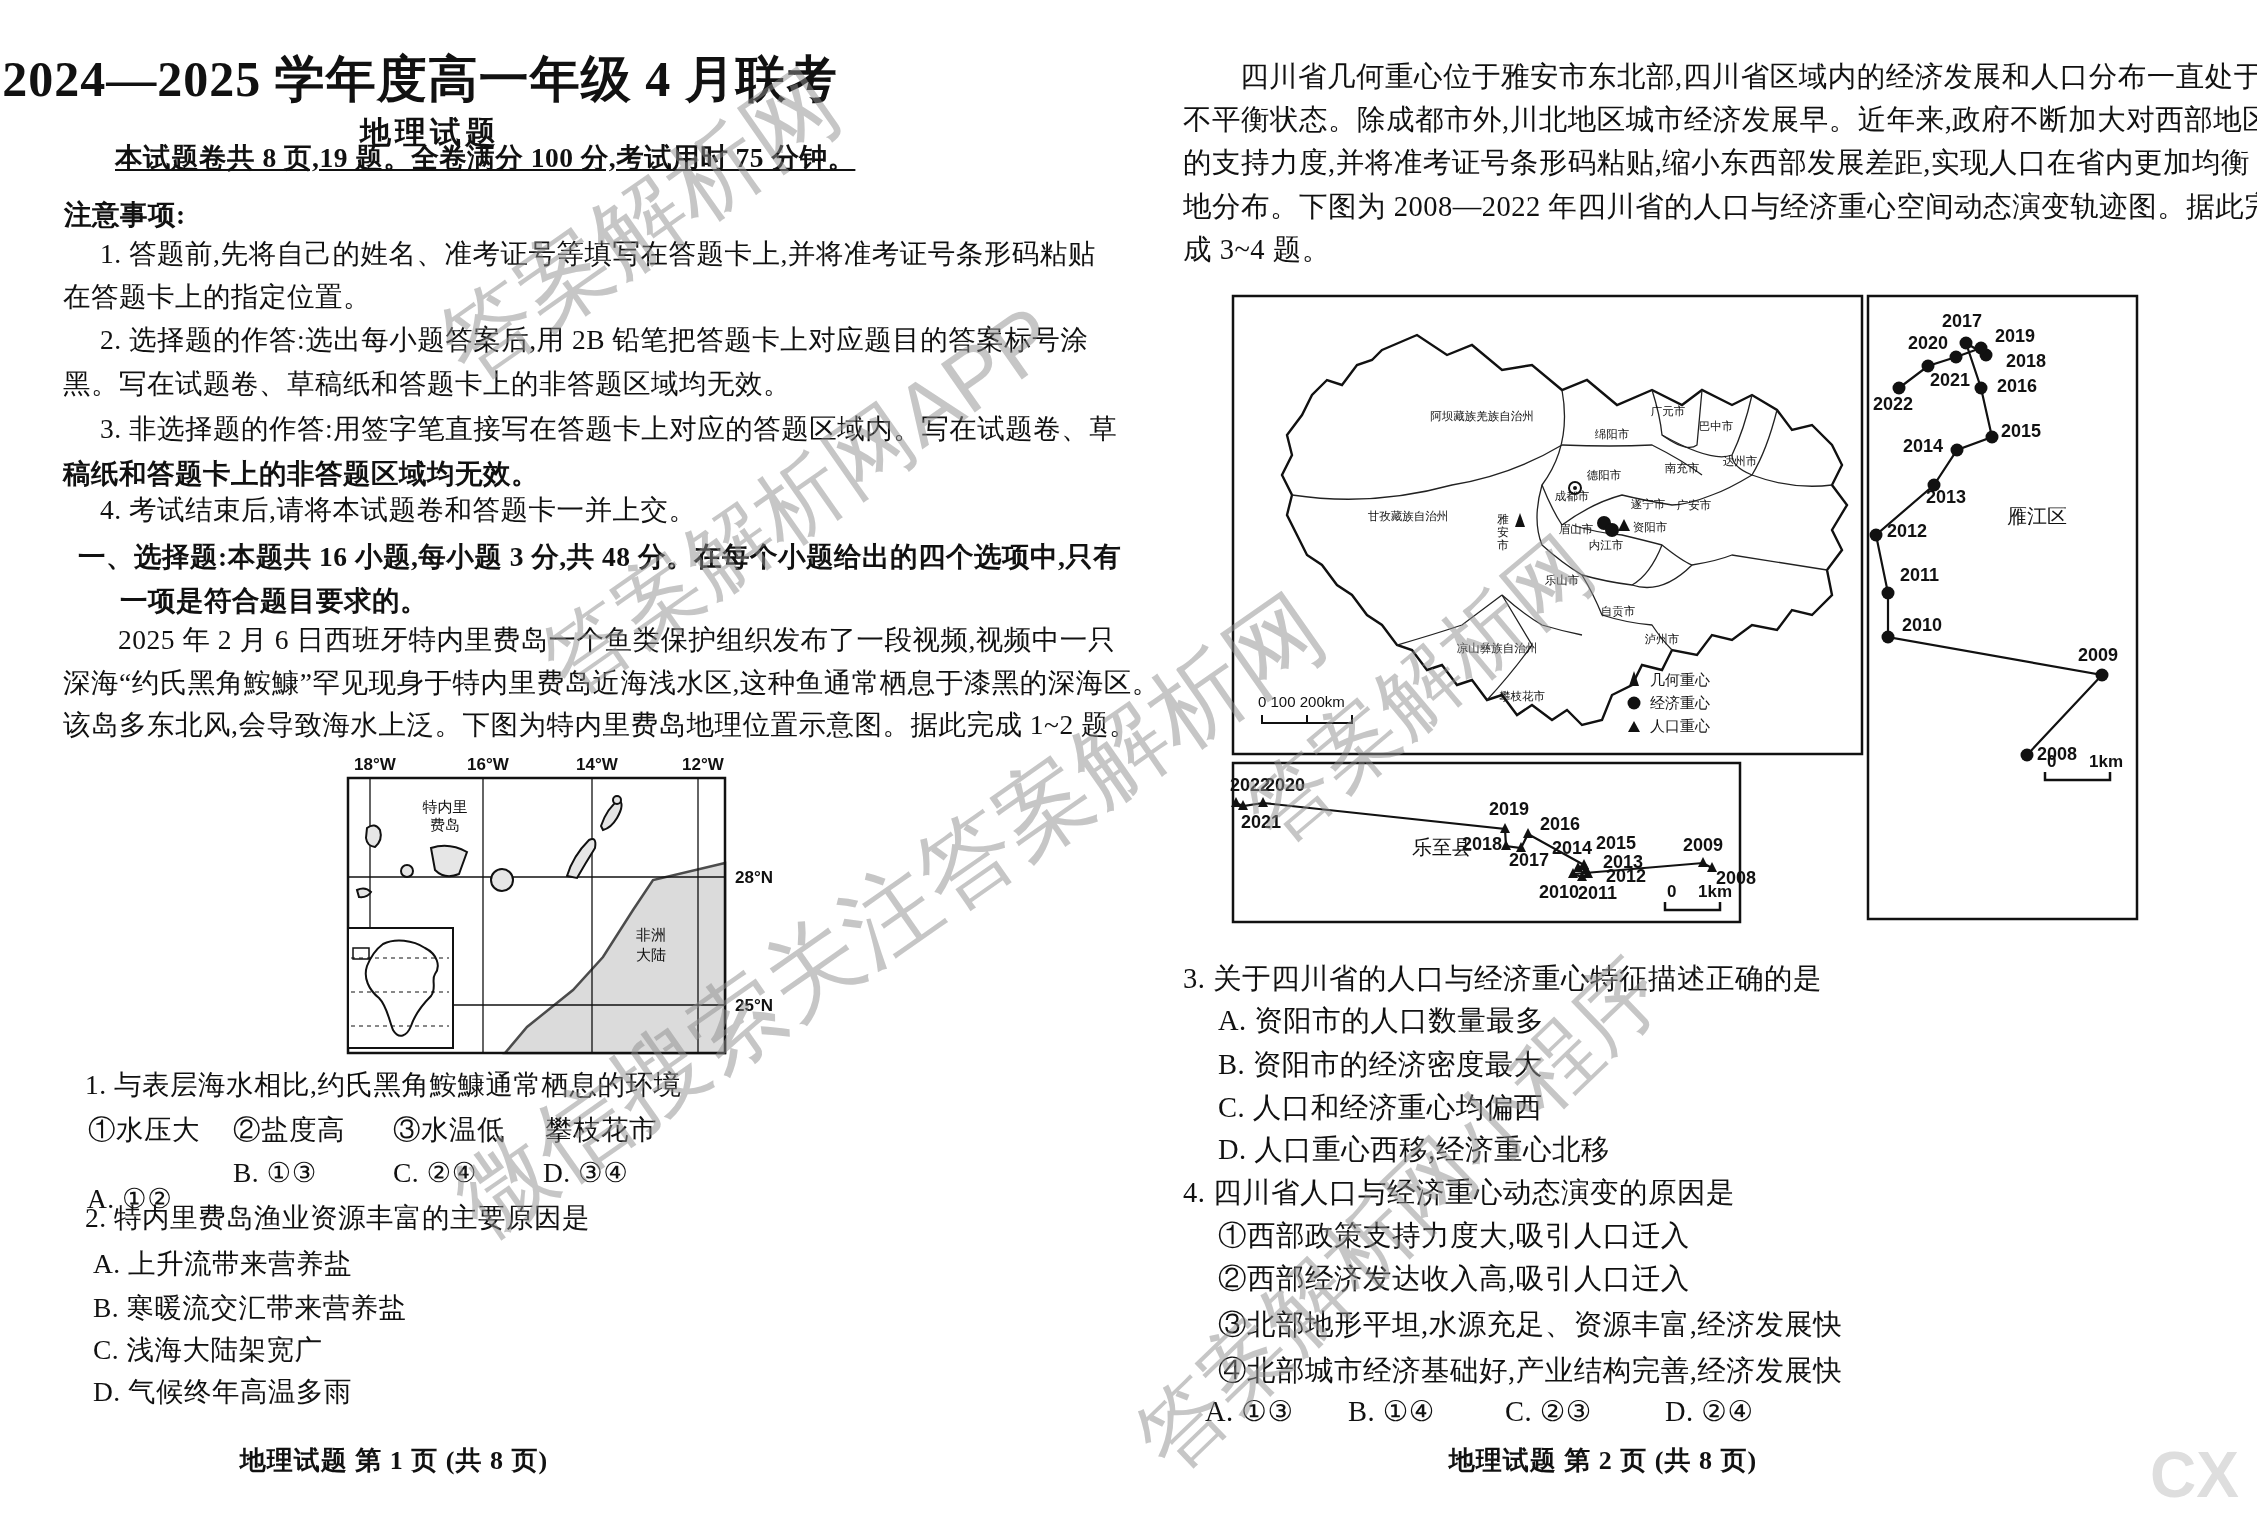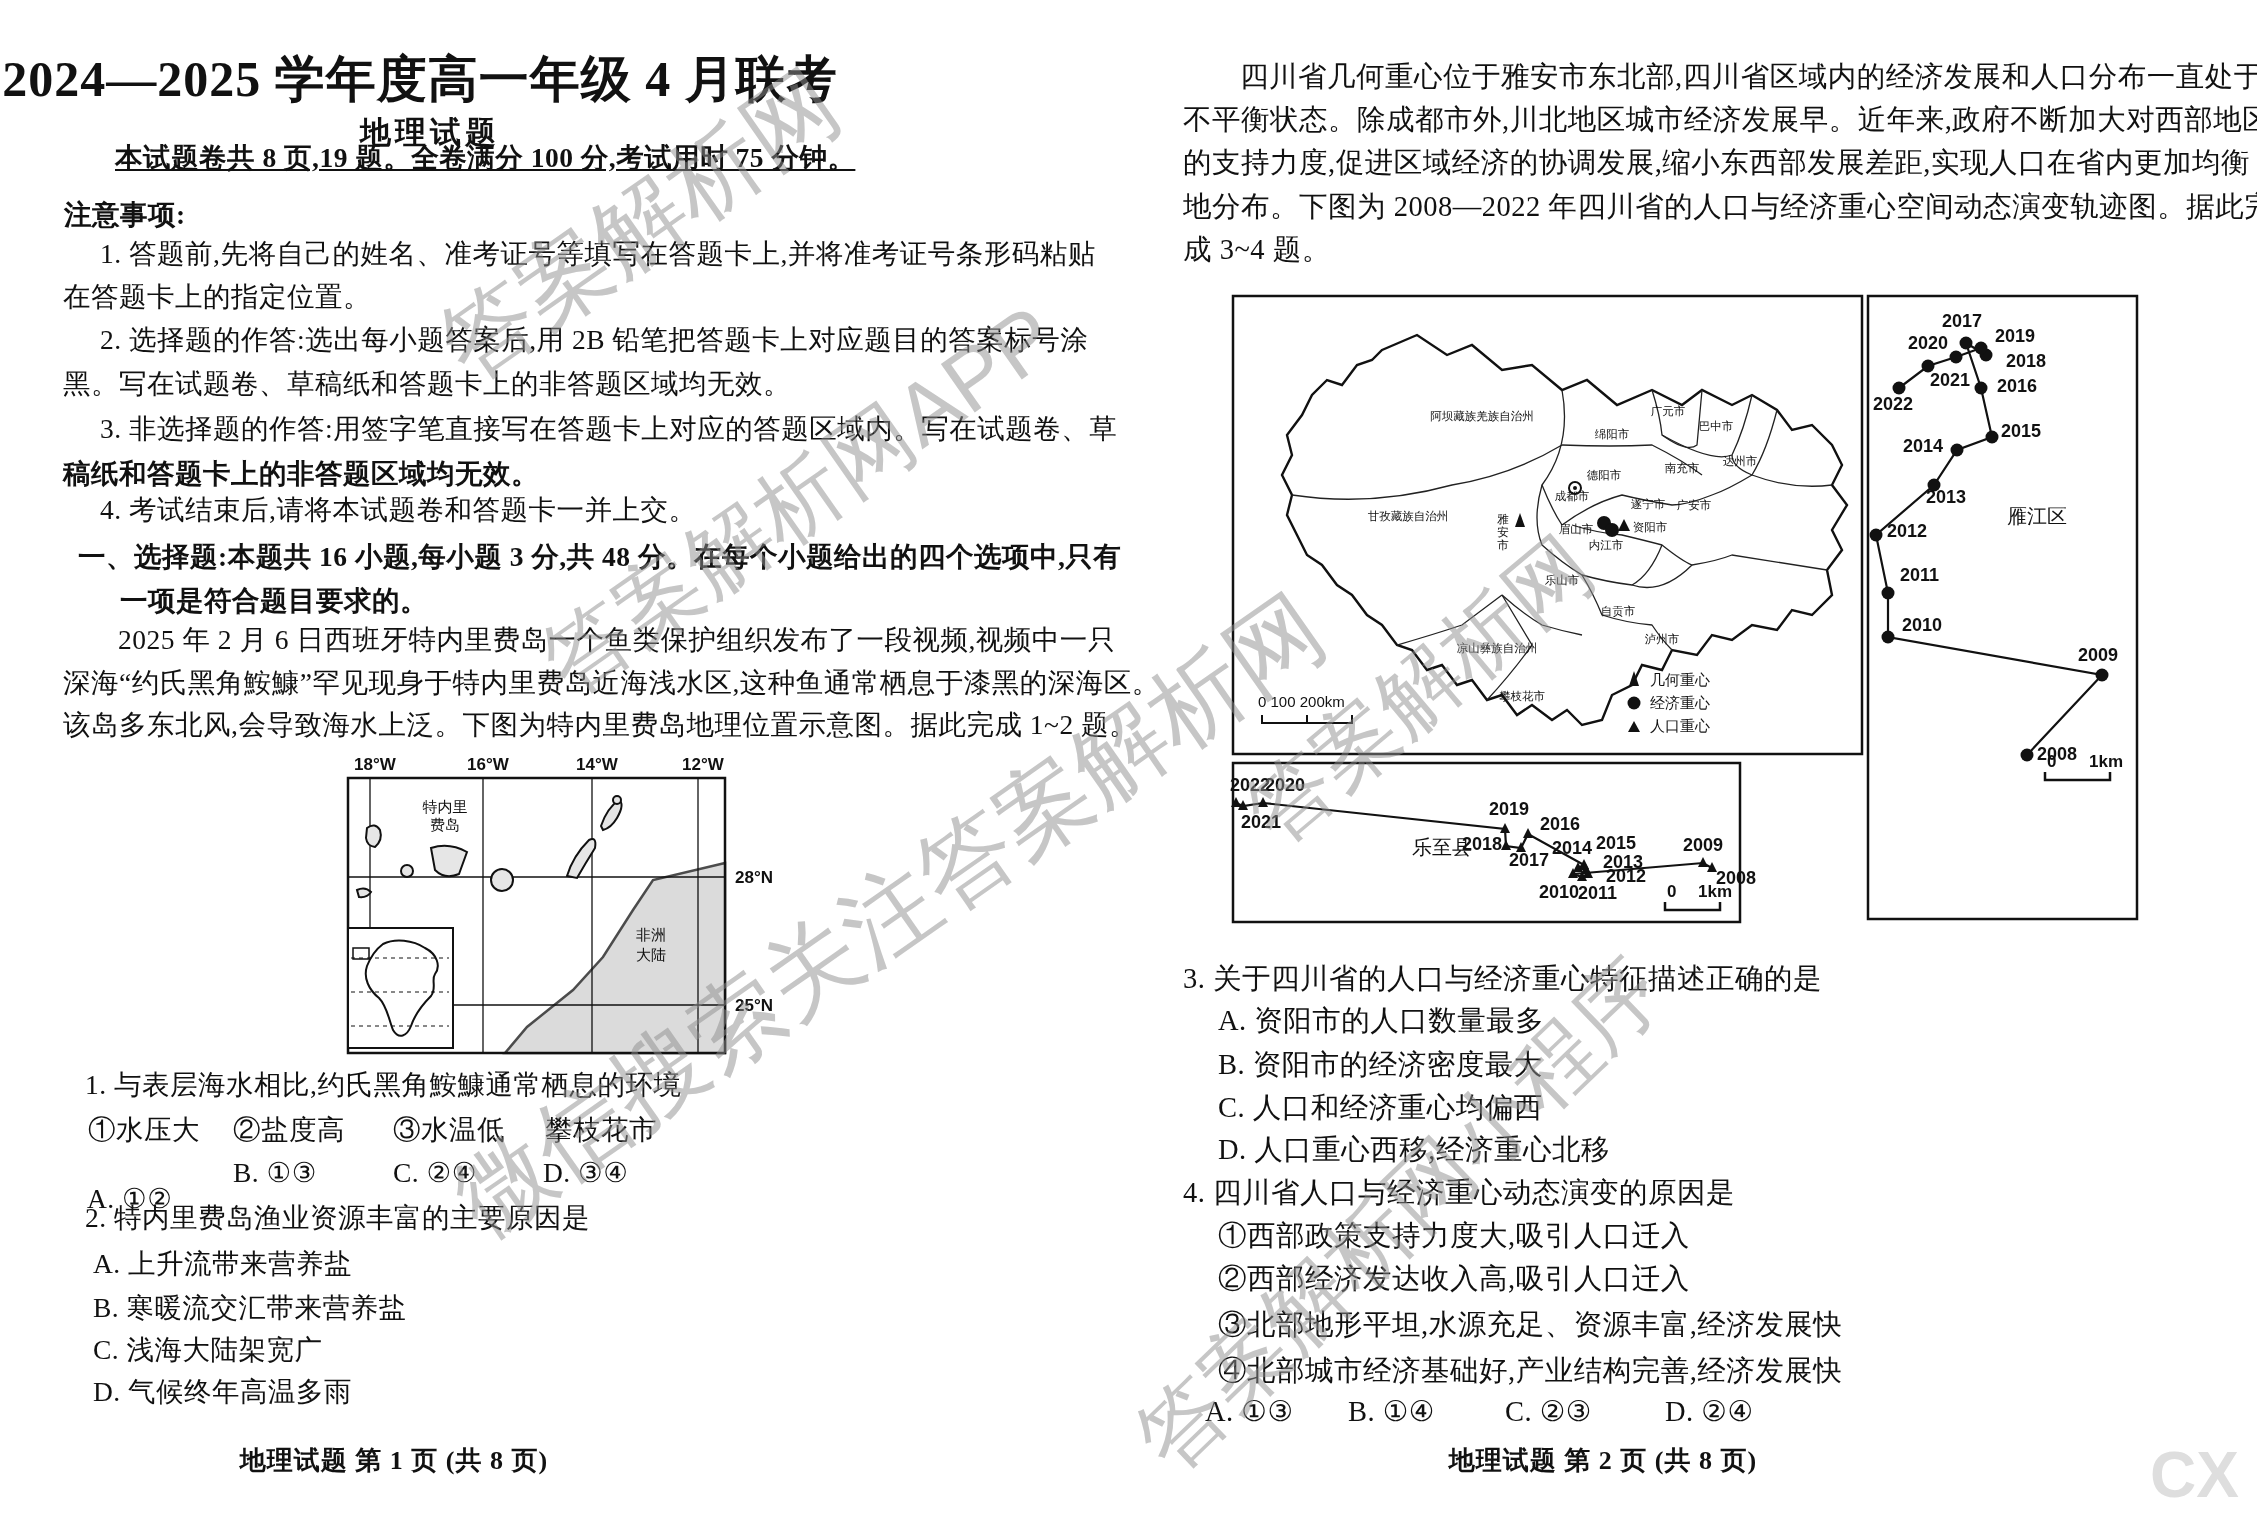--- a/index.html
+++ b/index.html
@@ -120,21 +120,21 @@
 <div class="line" style="left:85px;top:1200px;">2. 特内里费岛渔业资源丰富的主要原因是</div>
 <div class="line" style="left:93px;top:1246px;">A. 上升流带来营养盐</div>
 <div class="line" style="left:93px;top:1290px;">B. 寒暖流交汇带来营养盐</div>
 <div class="line" style="left:93px;top:1332px;">C. 浅海大陆架宽广</div>
 <div class="line" style="left:93px;top:1374px;">D. 气候终年高温多雨</div>
 
 <div class="line footer" style="left:394px;top:1443px;transform:translateX(-50%);">地理试题 第 1 页 (共 8 页)</div>
 
 <div class="line r" style="left:1240px;top:58px;">四川省几何重心位于雅安市东北部,四川省区域内的经济发展和人口分布一直处于</div>
 <div class="line r" style="left:1183px;top:101px;">不平衡状态。除成都市外,川北地区城市经济发展早。近年来,政府不断加大对西部地区</div>
-<div class="line r" style="left:1183px;top:144px;">的支持力度,促进区域经济的协调发展,缩小东西部发展差距,实现人口在省内更加均衡</div>
+<div class="line r" style="left:1183px;top:144px;">的支持力度,并将准考证号条形码粘贴,缩小东西部发展差距,实现人口在省内更加均衡</div>
 <div class="line r" style="left:1183px;top:188px;">地分布。下图为 2008—2022 年四川省的人口与经济重心空间动态演变轨迹图。据此完</div>
 <div class="line r" style="left:1183px;top:231px;">成 3~4 题。</div>
 
 <svg id="sichuan-map" style="left:1232px;top:295px;" width="631" height="460" viewBox="0 0 631 460">
   <rect x="1" y="1" width="629" height="458" class="panel"></rect>
 
   <path fill="none" stroke="#111" stroke-width="2.4" d="M150,55 L185,40 L215,60 L240,50 L270,75 L300,70 L330,95 L355,85 L385,110 L420,95 L450,110 L470,95 L500,110 L520,100 L545,115 L560,135 L580,130 L600,150 L610,170 L600,190 L615,210 L600,235 L610,255 L595,275 L600,300 L580,320 L560,315 L545,335 L520,330 L500,345 L480,340 L465,360 L440,355 L430,375 L410,370 L400,390 L380,400 L370,425 L350,430 L335,415 L320,425 L300,410 L285,420 L270,400 L255,405 L240,385 L225,390 L210,370 L195,375 L180,355 L165,350 L150,330 L135,320 L120,300 L105,290 L90,270 L75,260 L65,240 L55,220 L60,200 L50,180 L60,160 L55,140 L70,120 L80,100 L95,85 L110,90 L125,70 L140,65 Z"></path>
 
   <g fill="none" stroke="#222" stroke-width="1.3">
     <path d="M60,200 Q140,212 220,190 Q280,180 330,150"></path>

